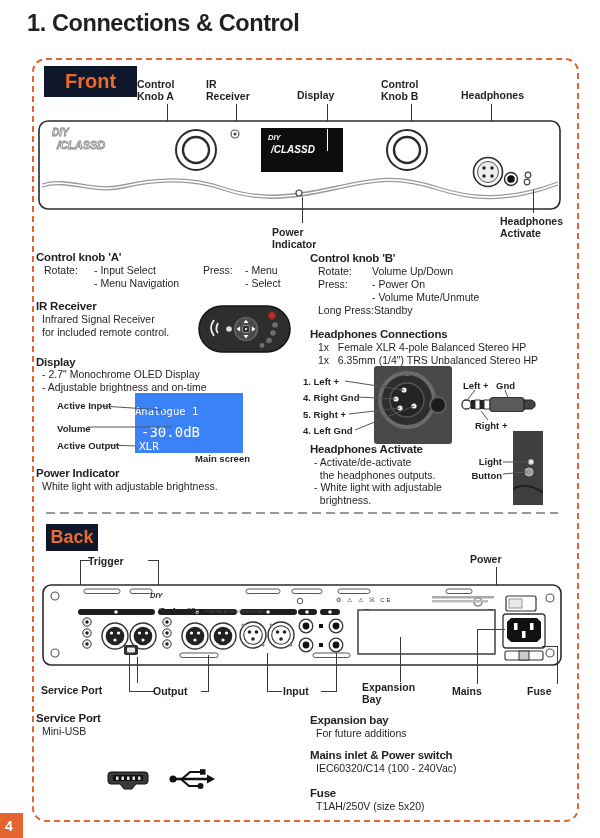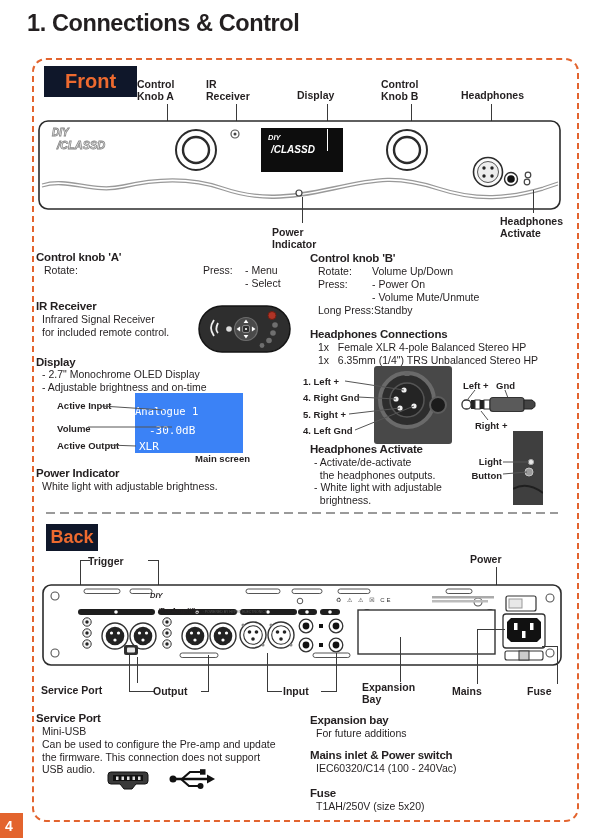--- a/index.html
+++ b/index.html
@@ -82,20 +82,22 @@
 
   <div class="abs ln" style="left:302px;top:197px;width:1px;height:26px"></div>
   <div class="abs lbl ct pre" style="left:272px;top:226px;width:60px">Power
 Indicator</div>
   <div class="abs ln" style="left:533px;top:190px;width:1px;height:23px"></div>
   <div class="abs lbl ct pre" style="left:500px;top:215px;width:66px">Headphones
 Activate</div>
 
   <div class="abs sec-t" style="left:36px;top:251px">Control knob 'A'</div>
   <div class="abs bd" style="left:44px;top:264px">Rotate:</div>
+  <div class="abs bd pre" style="left:94px;top:264px">- Input Select
+- Menu Navigation</div>
   <div class="abs bd" style="left:203px;top:264px">Press:</div>
   <div class="abs bd pre" style="left:245px;top:264px">- Menu
 - Select</div>
 
   <div class="abs sec-t" style="left:36px;top:300px">IR Receiver</div>
   <div class="abs bd pre" style="left:42px;top:313px">Infrared Signal Receiver
 for included remote control.</div>
   <svg class="abs" style="left:198px;top:304px" width="94" height="50" viewBox="0 0 94 50">
     <rect x="1" y="2" width="91" height="46" rx="23" fill="#2e2e2e" stroke="#141414" stroke-width="1.5"></rect>
     <path d="M16,16 c-4,6 -4,10 0,16 M20,19 c-2,4 -2,8 0,10" stroke="#eee" stroke-width="1.8" fill="none"></path>
@@ -112,21 +114,21 @@
     <circle cx="75" cy="29" r="2.8" fill="#6f6f6f"></circle>
     <circle cx="71" cy="36.5" r="2.8" fill="#6f6f6f"></circle>
     <circle cx="64" cy="41.5" r="2.4" fill="#6f6f6f"></circle>
   </svg>
 
   <div class="abs sec-t" style="left:36px;top:356px">Display</div>
   <div class="abs bd pre" style="left:42px;top:368px">- 2.7" Monochrome OLED Display
 - Adjustable brightness and on-time</div>
   <div class="abs" style="left:135px;top:393px;width:108px;height:60px;background:#3b82f6">
     <div class="abs mono ct" style="left:0;top:12px;width:108px;color:#fff;font-size:10.5px">Analogue 1</div>
-    <div class="abs mono ct" style="left:14px;top:31px;width:108px;color:#fff;font-size:11px">-30.0dB</div>
+    <div class="abs mono ct" style="left:6px;top:31px;width:108px;color:#fff;font-size:14px">-30.0dB</div>
     <div class="abs mono" style="left:4px;top:47px;color:#fff;font-size:11px">XLR</div>
   </div>
   <div class="abs small rt" style="left:180px;top:454px;width:70px">Main screen</div>
   <div class="abs small" style="left:57px;top:401px">Active Input</div>
   <div class="abs small" style="left:57px;top:424px">Volume</div>
   <div class="abs small" style="left:57px;top:441px">Active Output</div>
   <svg class="abs" style="left:86px;top:402px" width="92" height="48" viewBox="0 0 92 48">
     <path d="M16,4 L77,8" stroke="#555" stroke-width="1" fill="none"></path>
     <path d="M2,25 L86,25" stroke="#555" stroke-width="1" fill="none"></path>
     <path d="M23,43 L50,44" stroke="#555" stroke-width="1" fill="none"></path>
@@ -380,23 +382,20 @@
   <div class="abs lbl ct" style="left:41px;top:684px;width:100px">Service Port</div>
   <div class="abs lbl ct" style="left:153px;top:685px;width:50px">Output</div>
   <div class="abs lbl ct" style="left:283px;top:685px;width:36px">Input</div>
   <div class="abs lbl ct pre" style="left:362px;top:681px;width:58px">Expansion
 Bay</div>
   <div class="abs lbl ct" style="left:452px;top:685px;width:46px">Mains</div>
   <div class="abs lbl ct" style="left:527px;top:685px;width:40px">Fuse</div>
 
   <div class="abs sec-t" style="left:36px;top:712px">Service Port</div>
   <div class="abs bd" style="left:42px;top:725px">Mini-USB</div>
-  <div class="abs bd pre" style="left:42px;top:738px">Can be used to configure the Pre-amp and update
-the firmware. This connection does not support
-USB audio.</div>
   <svg class="abs" style="left:106px;top:770px" width="44" height="23" viewBox="0 0 44 23">
     <path d="M5,2 h34 q3,0 3,3 v6 q0,3 -3,3 h-9 l-4,5 h-8 l-4,-5 h-9 q-3,0 -3,-3 v-6 q0,-3 3,-3 z" fill="#3a3a3a" stroke="#111" stroke-width="1"></path>
     <rect x="7" y="5" width="30" height="6" fill="#111"></rect>
     <g fill="#ddd">
       <rect x="10" y="6.5" width="2.5" height="3.5"></rect>
         <rect x="15.5" y="6.5" width="2.5" height="3.5"></rect>
       <rect x="21" y="6.5" width="2.5" height="3.5"></rect>
         <rect x="26.5" y="6.5" width="2.5" height="3.5"></rect>
       <rect x="32" y="6.5" width="2.5" height="3.5"></rect>
     </g>

